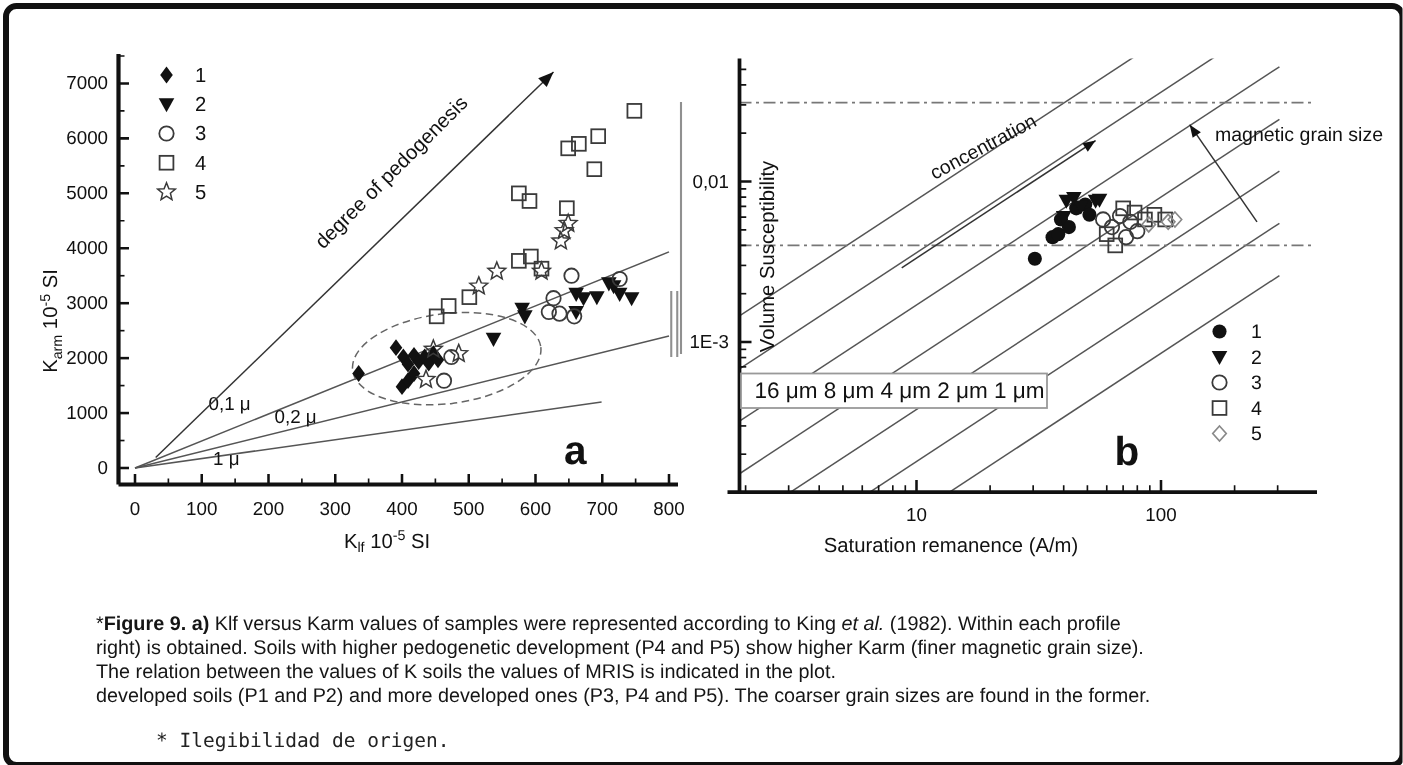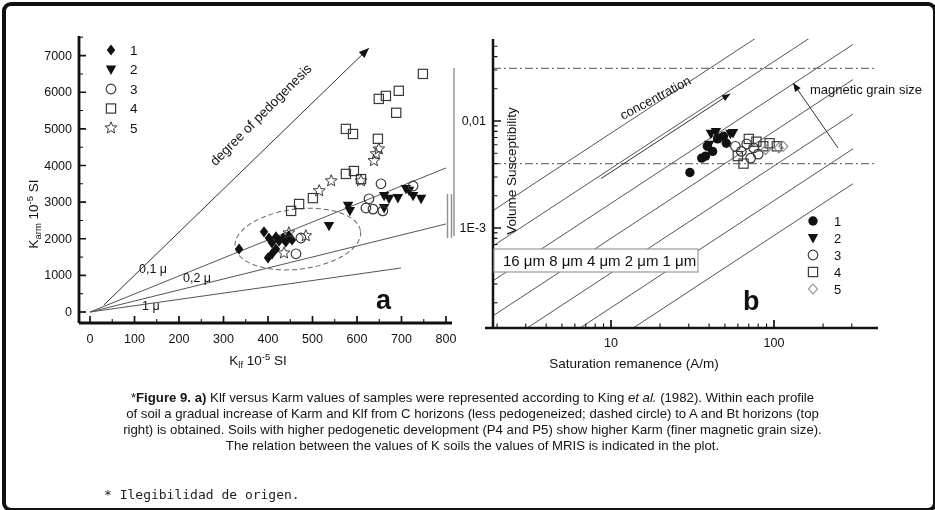--- a/index.html
+++ b/index.html
@@ -4,22 +4,22 @@
 <style>
   html,body{margin:0;padding:0;background:#fff;}
   #frame{
     position:relative;width:927px;height:502px;margin:2px;
     border:4px solid #111;border-radius:9px;background:#fff;
     font-family:"Liberation Sans",sans-serif;color:#111;overflow:hidden;
   }
   #panels{position:absolute;left:0;top:0;}
   svg text{fill:#111;}
   #caption{
-    position:absolute;left:58px;right:52px;top:384px;
-    text-align:center;font-size:13.2px;line-height:16px;color:#151515;
+    position:absolute;left:58px;right:52px;top:402px;
+    text-align:left;font-size:13.2px;line-height:16px;color:#151515;
   }
   .cap-line{white-space:nowrap;}
   .cap-b{font-weight:bold;}
   .cap-i{font-style:italic;}
   #footnote{
     position:absolute;left:98px;top:481px;
     font-family:"DejaVu Sans Mono",monospace;font-size:13px;color:#222;text-align:right;
   }
 </style>
 </head>
@@ -501,18 +501,18 @@
           <path d="M0,-5L4.5,0L0,5L-4.5,0Z" fill="none" stroke="#888" stroke-width="1.1"></path>
         </g>
         <text x="0" y="0" font-size="13" text-anchor="start" transform="translate(828,287.5)">5</text>
       </g>
       <g>
         <text x="0" y="0" font-size="27" text-anchor="start" transform="translate(737,304)" font-weight="bold">b</text>
       </g>
     </svg>
   <div id="caption">
       <div class="cap-line"><span>*</span><span class="cap-b">Figure 9. a)</span><span> Klf versus Karm values of samples were represented according to King </span><span class="cap-i">et al.</span><span> (1982). Within each profile</span></div>
-      <div class="cap-line"><span>of soil a gradual increase of Karm and Klf from C horizons (less pedogeneized; dashed circle) to A and Bt horizons (top</span></div>
       <div class="cap-line"><span>right) is obtained. Soils with higher pedogenetic development (P4 and P5) show higher Karm (finer magnetic grain size).</span></div>
       <div class="cap-line"><span>The relation between the values of K soils the values of MRIS is indicated in the plot.</span></div>
+      <div class="cap-line"><span>developed soils (P1 and P2) and more developed ones (P3, P4 and P5). The coarser grain sizes are found in the former.</span></div>
     </div>
   <div id="footnote">* Ilegibilidad de origen.</div>
 </div>
 
 </body></html>

